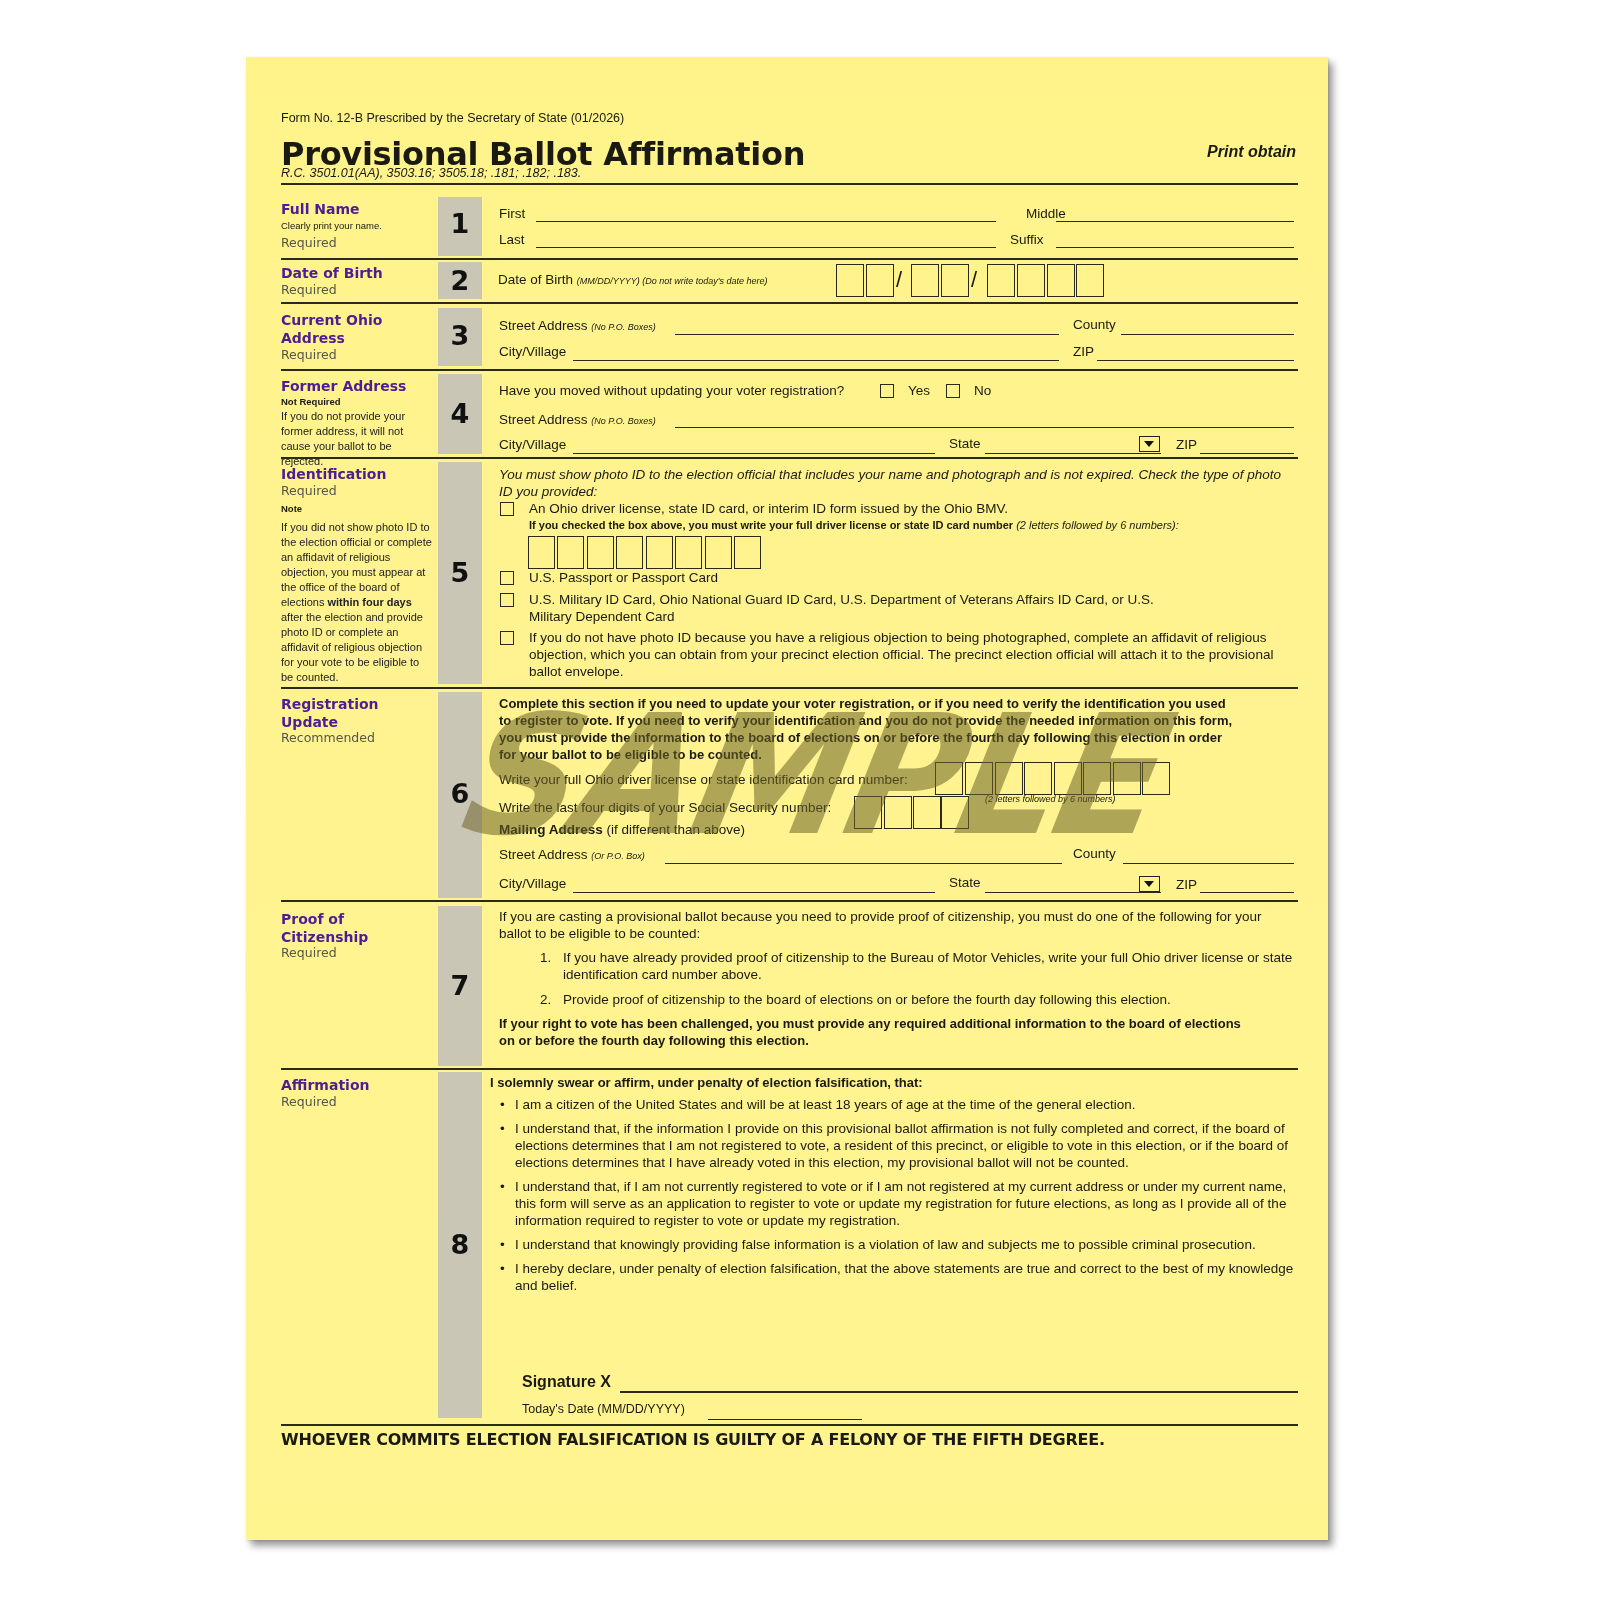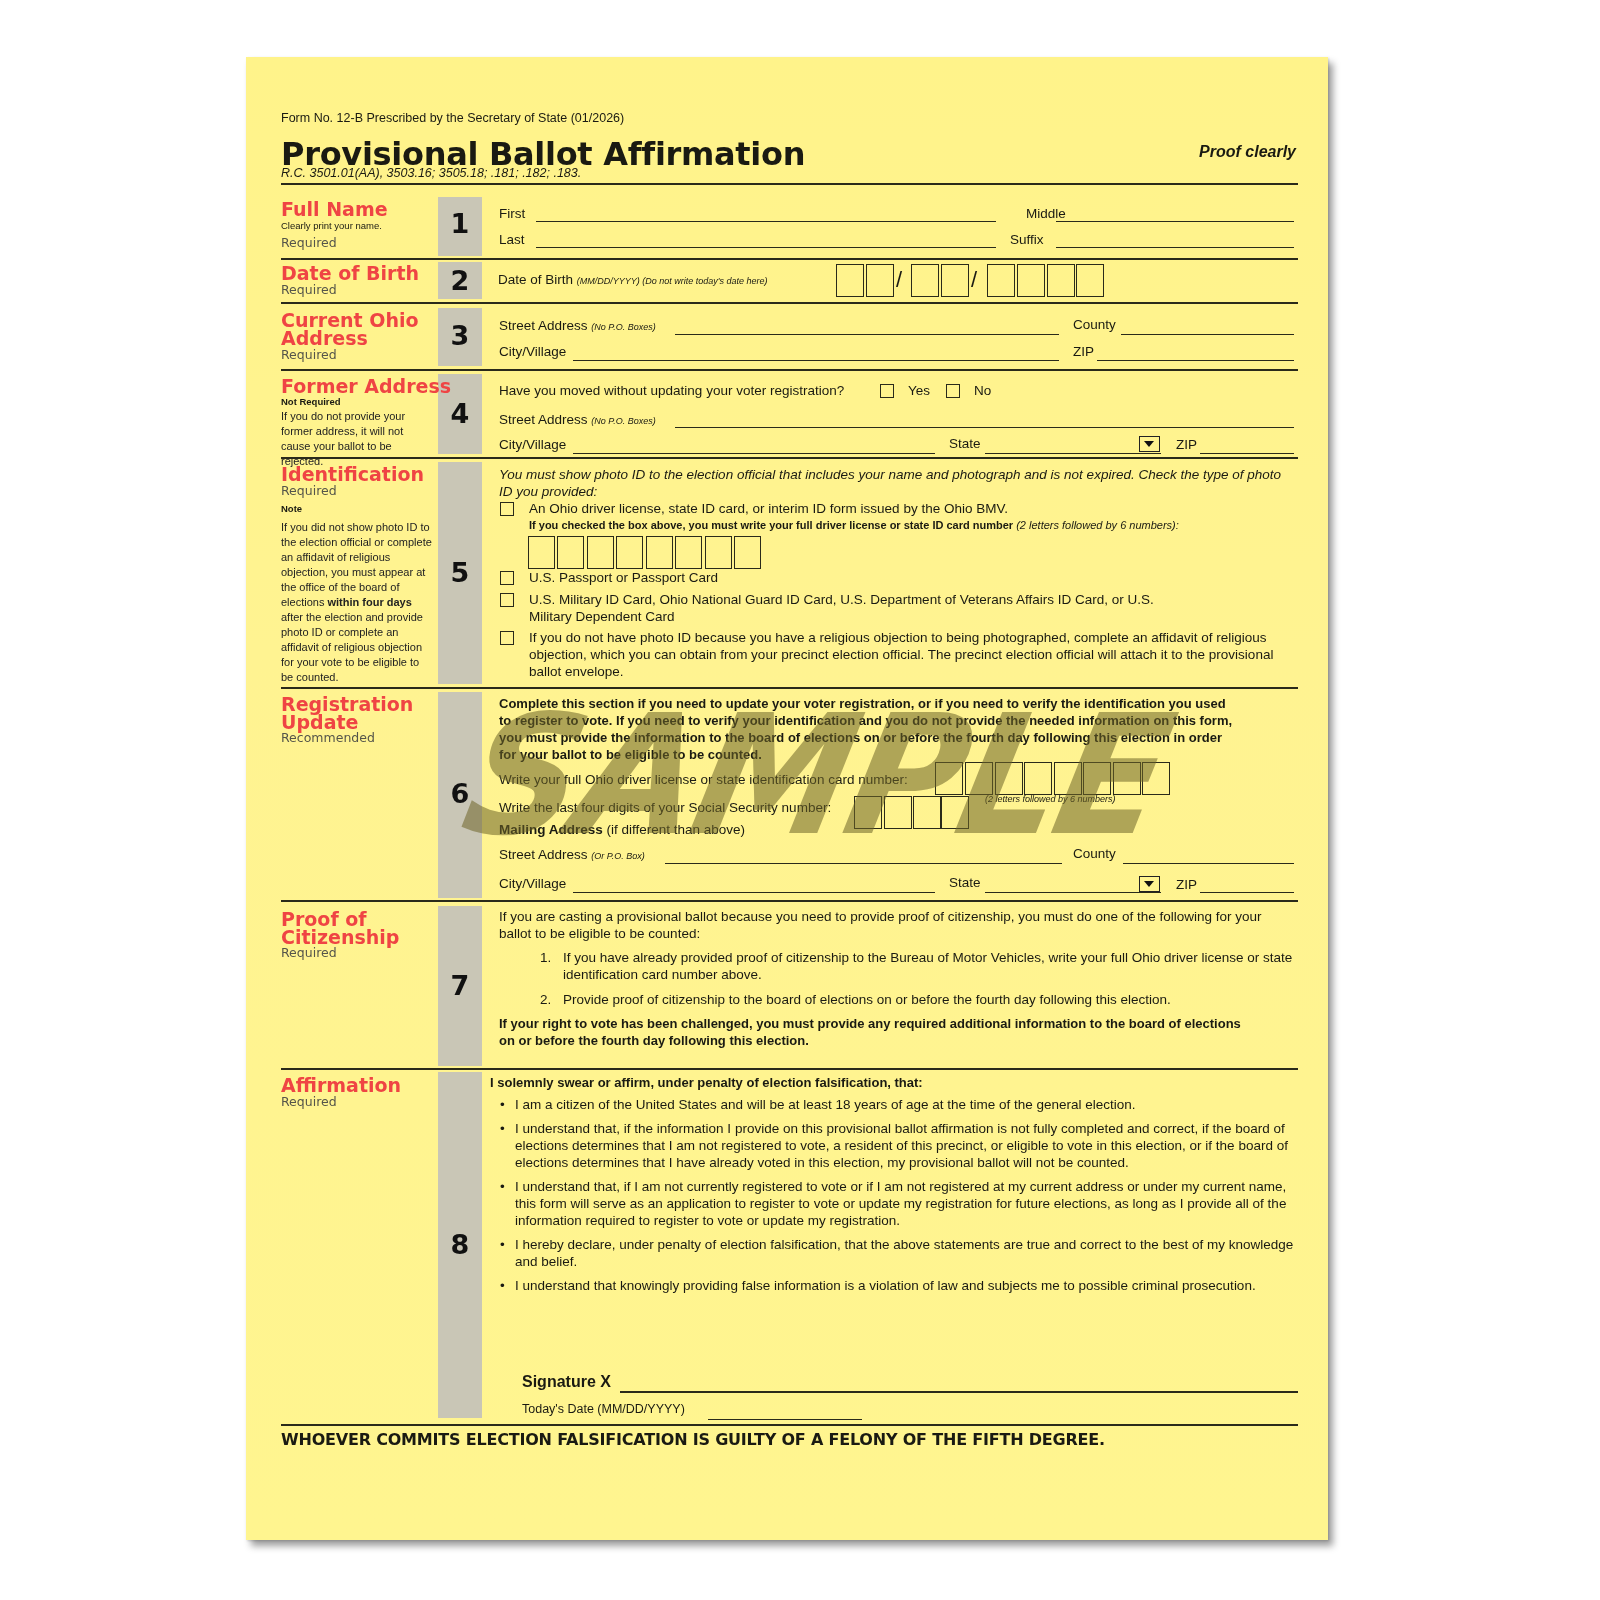--- a/index.html
+++ b/index.html
@@ -9,21 +9,21 @@
   }
   .paper {
     position:absolute; left:246px; top:57px; width:1082px; height:1483px;
     background:linear-gradient(180deg,#fff38a 0%,#fff391 40%,#fff58f 100%);
     box-shadow: 5px 6px 7px rgba(0,0,0,0.38), 1px 1px 2px rgba(0,0,0,0.15);
   }
   .abs { position:absolute; }
   .hr { position:absolute; height:2px; background:#2a2a1a; }
   .numcol { position:absolute; left:438px; width:44px; background:#c9c6b6; }
   .num { position:absolute; left:438px; width:44px; text-align:center; font-weight:bold; font-size:27px; color:#111; font-family:"DejaVu Sans", sans-serif; }
-  .sec-title { font-weight:bold; font-size:19px; line-height:18px; color:#ef4444; font-family:"DejaVu Sans", sans-serif; }
+  .sec-title { font-weight:bold; font-size:14px; line-height:18px; color:#4c1d95; font-family:"DejaVu Sans", sans-serif; }
   .req { font-size:12.5px; color:#55554a; font-family:"DejaVu Sans", sans-serif; }
   .small { font-size:11px; line-height:15px; color:#222; }
   .lbl { font-size:13.5px; color:#1a1a12; white-space:nowrap; }
   .tiny-i { font-style:italic; font-size:9px; }
   .line { position:absolute; height:1.3px; background:#2a2a1a; }
   .box { position:absolute; border:1.4px solid #2a2a1a; box-sizing:border-box; background:transparent; }
   .cb { position:absolute; width:14px; height:14px; border:1.4px solid #2a2a1a; box-sizing:border-box; }
   .body-txt { font-size:13.5px; line-height:17px; color:#1a1a12; }
   .dd { position:absolute; width:21px; height:16px; border:1.6px solid #222; box-sizing:border-box; }
   .dd::after { content:""; position:absolute; left:4px; top:4px; border-left:5px solid transparent; border-right:5px solid transparent; border-top:6px solid #111; }
@@ -38,21 +38,21 @@
   }
 </style>
 </head>
 <body>
 
 <div class="paper"></div>
 
 <div class="abs" style="left:281px;top:111px;font-size:12.5px;">Form No. 12-B Prescribed by the Secretary of State (01/2026)</div>
 <div class="abs" style="left:281px;top:135px;font-size:32px;font-weight:bold;font-family:'DejaVu Sans',sans-serif;letter-spacing:-0.3px;">Provisional Ballot Affirmation</div>
 <div class="abs" style="left:281px;top:166px;font-size:12.5px;font-style:italic;">R.C. 3501.01(AA), 3503.16; 3505.18; .181; .182; .183.</div>
-<div class="abs" style="left:1140px;top:143px;width:156px;text-align:right;font-size:16px;font-style:italic;font-weight:bold;">Proof clearly</div>
+<div class="abs" style="left:1140px;top:143px;width:156px;text-align:right;font-size:16px;font-style:italic;font-weight:bold;">Print obtain</div>
 <div class="hr" style="left:281px;top:183px;width:1017px;"></div>
 
 <div class="numcol" style="top:197px;height:59px;"></div>
 <div class="numcol" style="top:262px;height:37px;"></div>
 <div class="numcol" style="top:308px;height:58px;"></div>
 <div class="numcol" style="top:374px;height:80px;"></div>
 <div class="numcol" style="top:462px;height:222px;"></div>
 <div class="numcol" style="top:692px;height:206px;"></div>
 <div class="numcol" style="top:906px;height:160px;"></div>
 <div class="numcol" style="top:1072px;height:346px;"></div>
@@ -222,22 +222,22 @@
 <div class="hr" style="left:281px;top:1068px;width:1017px;"></div>
 
 <div class="abs sec-title" style="left:281px;top:1076px;">Affirmation</div>
 <div class="abs req" style="left:281px;top:1094px;">Required</div>
 <div class="num" style="top:1229px;">8</div>
 <div class="abs body-txt" style="left:490px;top:1074px;font-weight:bold;font-size:13px;">I solemnly swear or affirm, under penalty of election falsification, that:</div>
 <ul class="abs bullet-list" style="left:498px;top:1096px;width:800px;">
   <li>I am a citizen of the United States and will be at least 18 years of age at the time of the general election.</li>
   <li>I understand that, if the information I provide on this provisional ballot affirmation is not fully completed and correct, if the board of elections determines that I am not registered to vote, a resident of this precinct, or eligible to vote in this election, or if the board of elections determines that I have already voted in this election, my provisional ballot will not be counted.</li>
   <li>I understand that, if I am not currently registered to vote or if I am not registered at my current address or under my current name, this form will serve as an application to register to vote or update my registration for future elections, as long as I provide all of the information required to register to vote or update my registration.</li>
+  <li>I understand that knowingly providing false information is a violation of law and subjects me to possible criminal prosecution.</li>
   <li>I hereby declare, under penalty of election falsification, that the above statements are true and correct to the best of my knowledge and belief.</li>
-  <li>I understand that knowingly providing false information is a violation of law and subjects me to possible criminal prosecution.</li>
 </ul>
 <div class="abs" style="left:522px;top:1373px;font-size:16px;font-weight:bold;">Signature X</div>
 <div class="line" style="left:620px;top:1391px;width:678px;height:1.6px;"></div>
 <div class="abs" style="left:522px;top:1402px;font-size:12.5px;">Today's Date (MM/DD/YYYY)</div>
 <div class="line" style="left:708px;top:1419px;width:154px;"></div>
 
 <div class="hr" style="left:281px;top:1424px;width:1017px;"></div>
 <div class="abs" style="left:281px;top:1430px;width:1017px;font-size:16px;font-weight:bold;font-family:'DejaVu Sans',sans-serif;letter-spacing:-0.2px;">WHOEVER COMMITS ELECTION FALSIFICATION IS GUILTY OF A FELONY OF THE FIFTH DEGREE.</div>
 
 </body></html>

